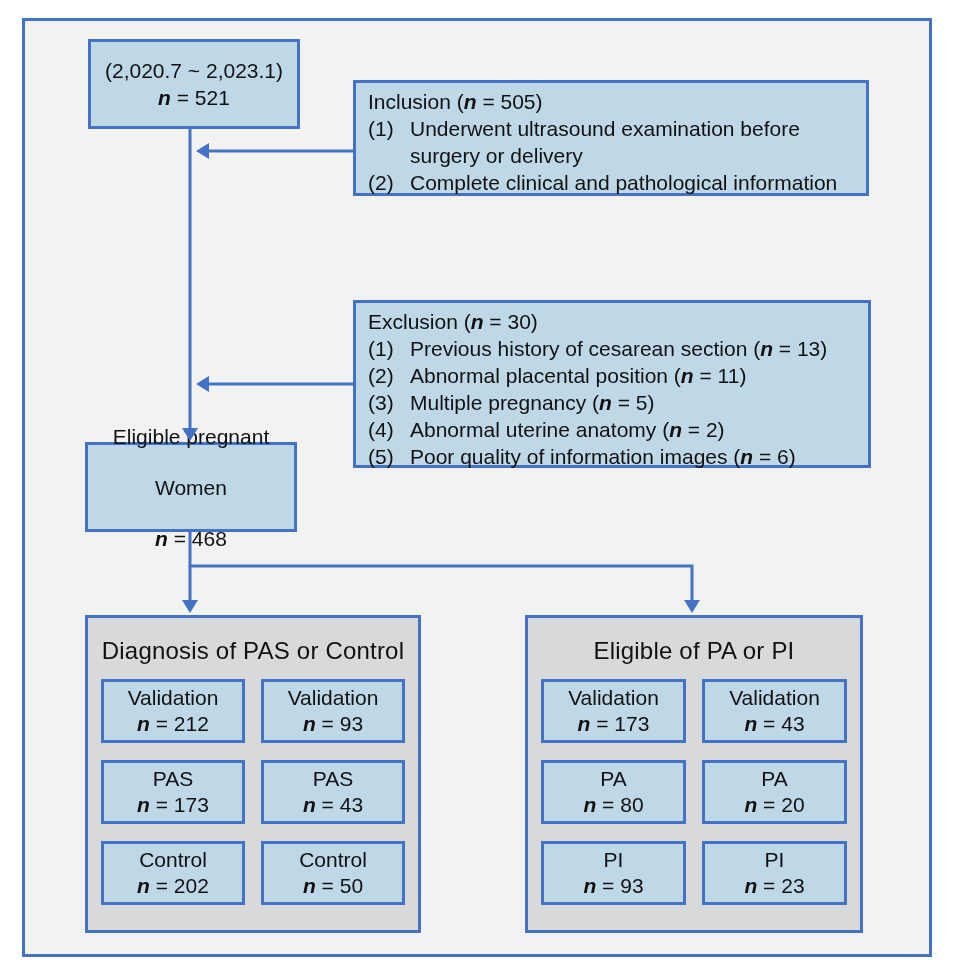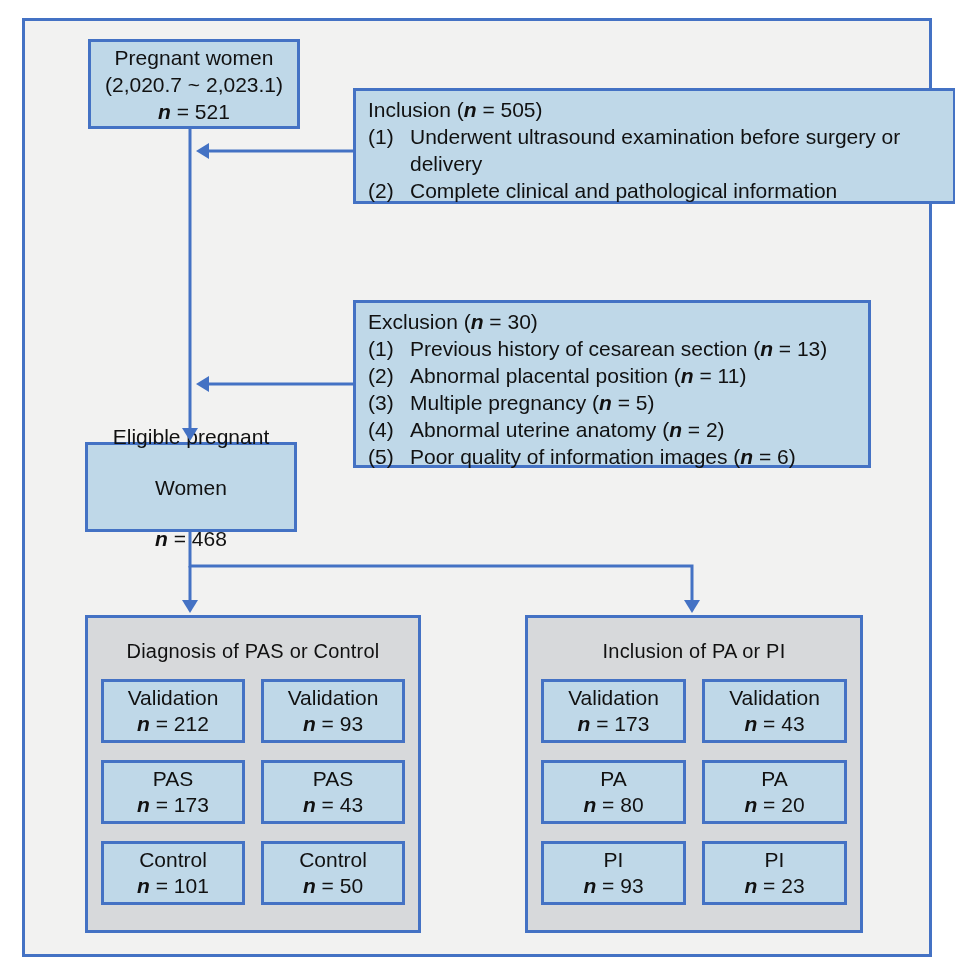--- a/index.html
+++ b/index.html
@@ -49,21 +49,21 @@
   .nvar { font-weight: bold; font-style: italic; }
   .group {
     background: var(--group-fill);
     border: 3px solid var(--border-blue);
   }
   .group-title {
     height: 58px;
     display: flex;
     align-items: center;
     justify-content: center;
-    font-size: 20px;
+    font-size: 24px;
     padding-top: 8px;
     letter-spacing: 0.2px;
   }
   .cells {
     display: grid;
     grid-template-columns: 1fr 1fr;
     column-gap: 16px;
     row-gap: 17px;
     padding: 3px 13px 16px 13px;
   }
@@ -93,26 +93,25 @@
     fill: var(--border-blue);
     stroke: none;
   }
 </style>
 </head>
 <body>
 
 <div class="frame"></div>
 
 <div class="abs blue-box center-box" style="left:88px; top:39px; width:212px; height:90px;">
-  <div>Pregnant women</div>
   <div>(2,020.7 ~ 2,023.1)</div>
   <div><span class="nvar">n</span><span> = 521</span></div>
 </div>
 
-<div class="abs blue-box note-box" style="left:353px; top:88px; width:603px; height:116px;">
+<div class="abs blue-box note-box" style="left:353px; top:80px; width:516px; height:116px;">
   <div><span>Inclusion (</span><span class="nvar">n</span><span> = 505)</span></div>
   <div class="note-item">
     <span class="num">(1)</span>
     <span class="itext"><span>Underwent ultrasound examination before surgery or delivery</span><span class="nvar"></span><span></span></span>
   </div>
   <div class="note-item">
     <span class="num">(2)</span>
     <span class="itext"><span>Complete clinical and pathological information</span><span class="nvar"></span><span></span></span>
   </div>
 </div>
@@ -161,31 +160,31 @@
     <div class="cell">
       <div>PAS</div>
       <div><span class="nvar">n</span><span> = 173</span></div>
     </div>
     <div class="cell">
       <div>PAS</div>
       <div><span class="nvar">n</span><span> = 43</span></div>
     </div>
     <div class="cell">
       <div>Control</div>
-      <div><span class="nvar">n</span><span> = 101</span></div>
+      <div><span class="nvar">n</span><span> = 202</span></div>
     </div>
     <div class="cell">
       <div>Control</div>
       <div><span class="nvar">n</span><span> = 50</span></div>
     </div>
   </div>
 </div>
 
 <div class="abs group" style="left:525px; top:615px; width:338px; height:318px;">
-  <div class="group-title">Inclusion of PA or PI</div>
+  <div class="group-title">Eligible of PA or PI</div>
   <div class="cells">
     <div class="cell">
       <div>Validation</div>
       <div><span class="nvar">n</span><span> = 173</span></div>
     </div>
     <div class="cell">
       <div>Validation</div>
       <div><span class="nvar">n</span><span> = 43</span></div>
     </div>
     <div class="cell">

